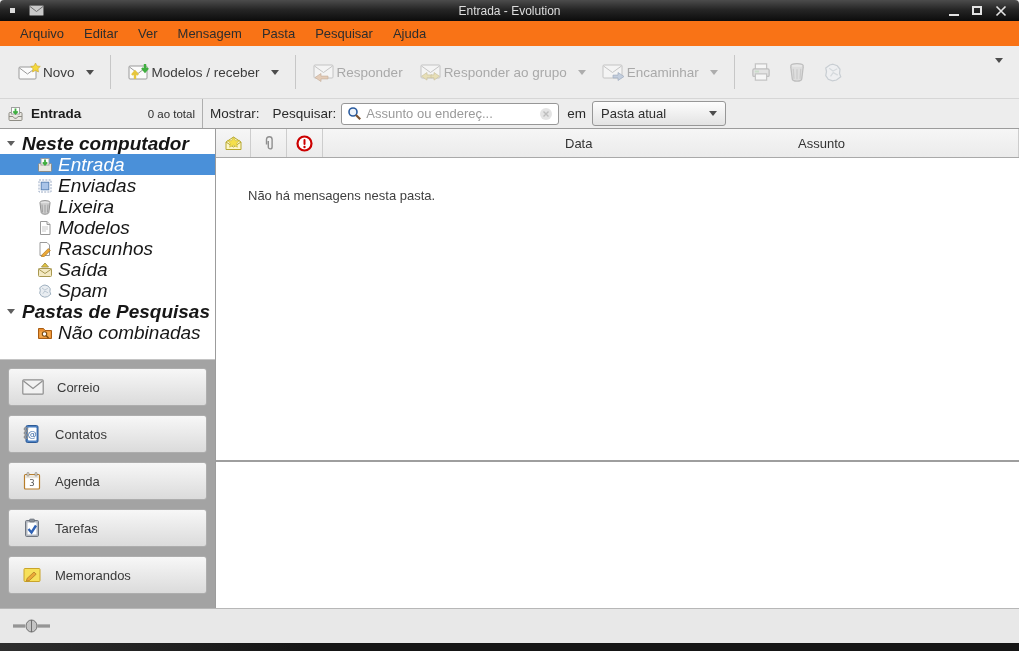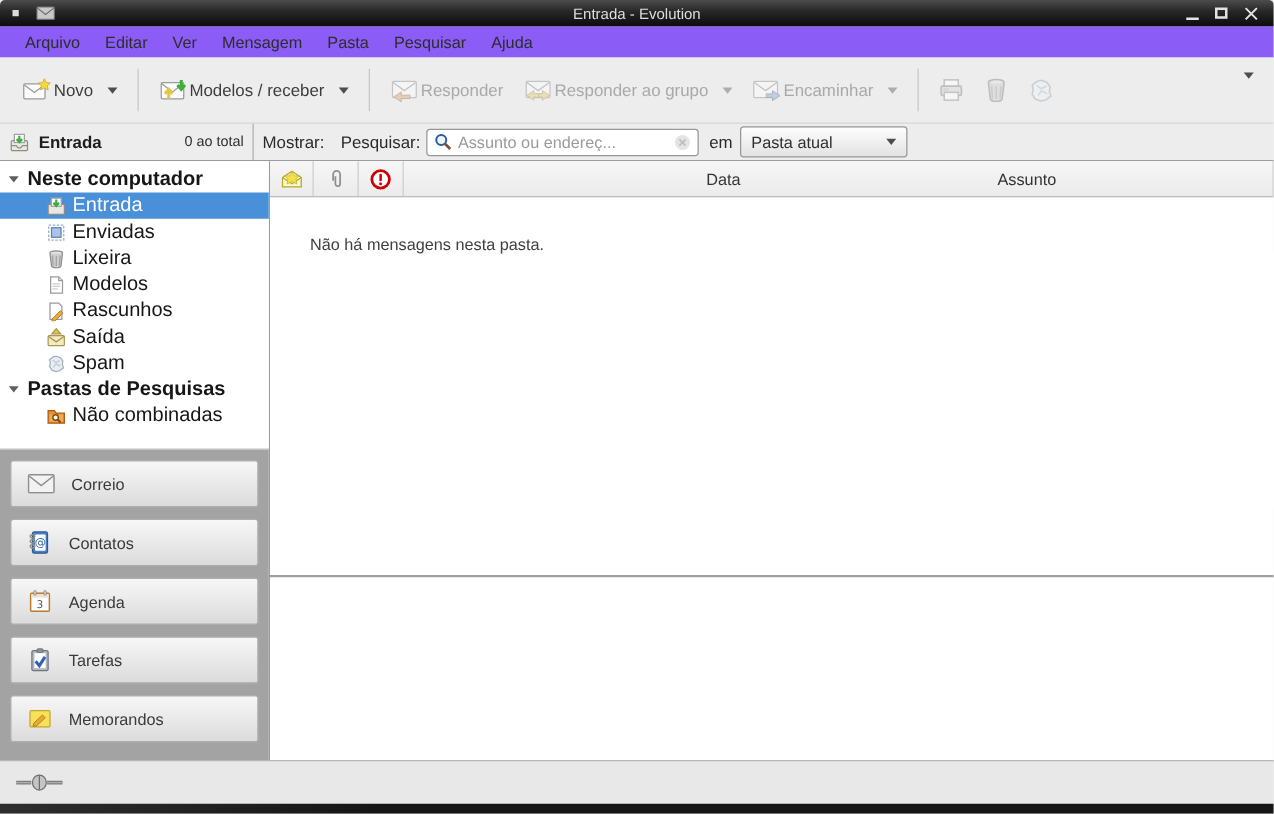--- a/index.html
+++ b/index.html
@@ -11,21 +11,21 @@
   .titlebar { height:21px; background:linear-gradient(180deg,#4c4c4c 0%,#262626 45%,#0c0c0c 100%);
     display:flex; align-items:center; position:relative; border-radius:4px 4px 0 0; flex:0 0 auto; }
   .tb-left { display:flex; align-items:center; gap:14px; padding-left:10px; }
   .tb-dot { width:5px; height:5px; background:#dcdcdc; display:inline-block; }
   .tb-title { position:absolute; left:0; right:0; text-align:center; color:#dedede; font-size:12px; }
   .tb-controls { margin-left:auto; display:flex; align-items:center; gap:13px; padding-right:12px; z-index:2; }
   .ctrl-min { width:10px; height:10px; border-bottom:2px solid #e3e3e3; }
   .ctrl-max { width:10px; height:9px; border:2px solid #e3e3e3; }
 
   
-  .menubar { height:25px; background:#8b5cf6; display:flex; align-items:center; padding-left:10px; flex:0 0 auto; }
+  .menubar { height:25px; background:#f97316; display:flex; align-items:center; padding-left:10px; flex:0 0 auto; }
   .menu-item { font-size:13px; color:#2d2d2d; padding:4px 10px; cursor:default; }
 
   
   .toolbar { height:52px; background:#ededed; display:flex; align-items:center; padding:0 10px; flex:0 0 auto; }
   .tbtn { display:flex; align-items:center; gap:1px; padding:6px 8px; border-radius:3px; font-size:13.5px; color:#3c3c3c; }
   .tbtn .arrow { margin-left:10px; }
   .arrow { width:0; height:0; border-left:4.5px solid transparent; border-right:4.5px solid transparent; border-top:5px solid #4d4d4d; }
   .tbtn.disabled { color:#a9a9a9; }
   .tbtn.disabled svg { filter:grayscale(35%) opacity(.5); }
   .tbtn.disabled .arrow { border-top-color:#adadad; }
@@ -49,21 +49,21 @@
     display:flex; align-items:center; padding:0 5px; gap:4px; }
   .searchbox input { border:none; outline:none; flex:1; min-width:0; font-size:13px; color:#333;
     font-family:"Liberation Sans","DejaVu Sans",sans-serif; background:transparent; }
   .searchbox input::placeholder { color:#9a9a9a; }
   .ml8{margin-left:8px;} .ml12{margin-left:13px;} .ml6{margin-left:7px;}
 
   
   .main { flex:1 1 auto; display:flex; min-height:0; }
   .sidebar { width:216px; flex:0 0 auto; border-right:1px solid #9c9c9c; display:flex; flex-direction:column; background:#fff; }
   .tree { height:230px; background:#fff; padding-top:4px; }
-  .trow { height:21px; display:flex; align-items:center; font-size:16px; color:#161616; }
+  .trow { height:21px; display:flex; align-items:center; font-size:19px; color:#161616;font-style:italic; }
   .trow.group { font-weight:bold; padding-left:7px; gap:7px; }
   .trow.item { padding-left:37px; gap:5px; }
   .trow.item.selected { background:#4a90d9; color:#fff; }
   .tri { width:0; height:0; border-left:4.5px solid transparent; border-right:4.5px solid transparent; border-top:5.5px solid #5f5f5f; }
   .switcher { flex:1; background:#a3a3a3; border-top:1px solid #c4c4c4; padding:8px; display:flex; flex-direction:column; gap:9px; }
   .sw-btn { height:38px; border:1px solid #adadad; border-radius:3px; background:linear-gradient(#f7f7f7,#dbdbdb);
     display:flex; align-items:center; gap:13px; padding:0 13px; font-size:13px; color:#3a3a3a; }
 
   .content { flex:1; display:flex; flex-direction:column; min-width:0; background:#fff; }
   .listheader { height:29px; display:flex; flex:0 0 auto; background:linear-gradient(#f6f6f6,#ebebeb); border-bottom:1px solid #a9a9a9; }

